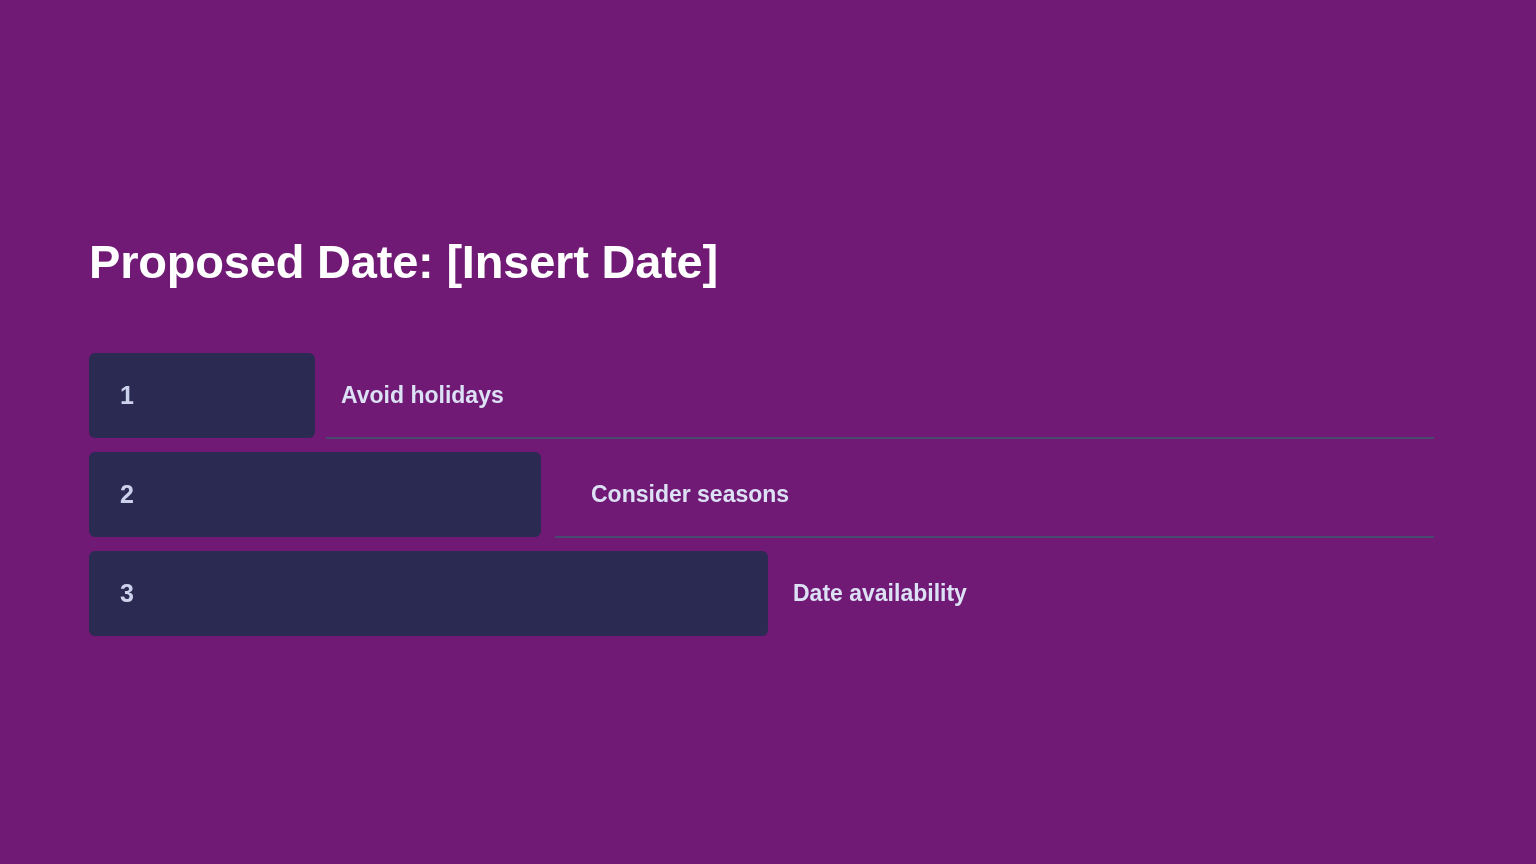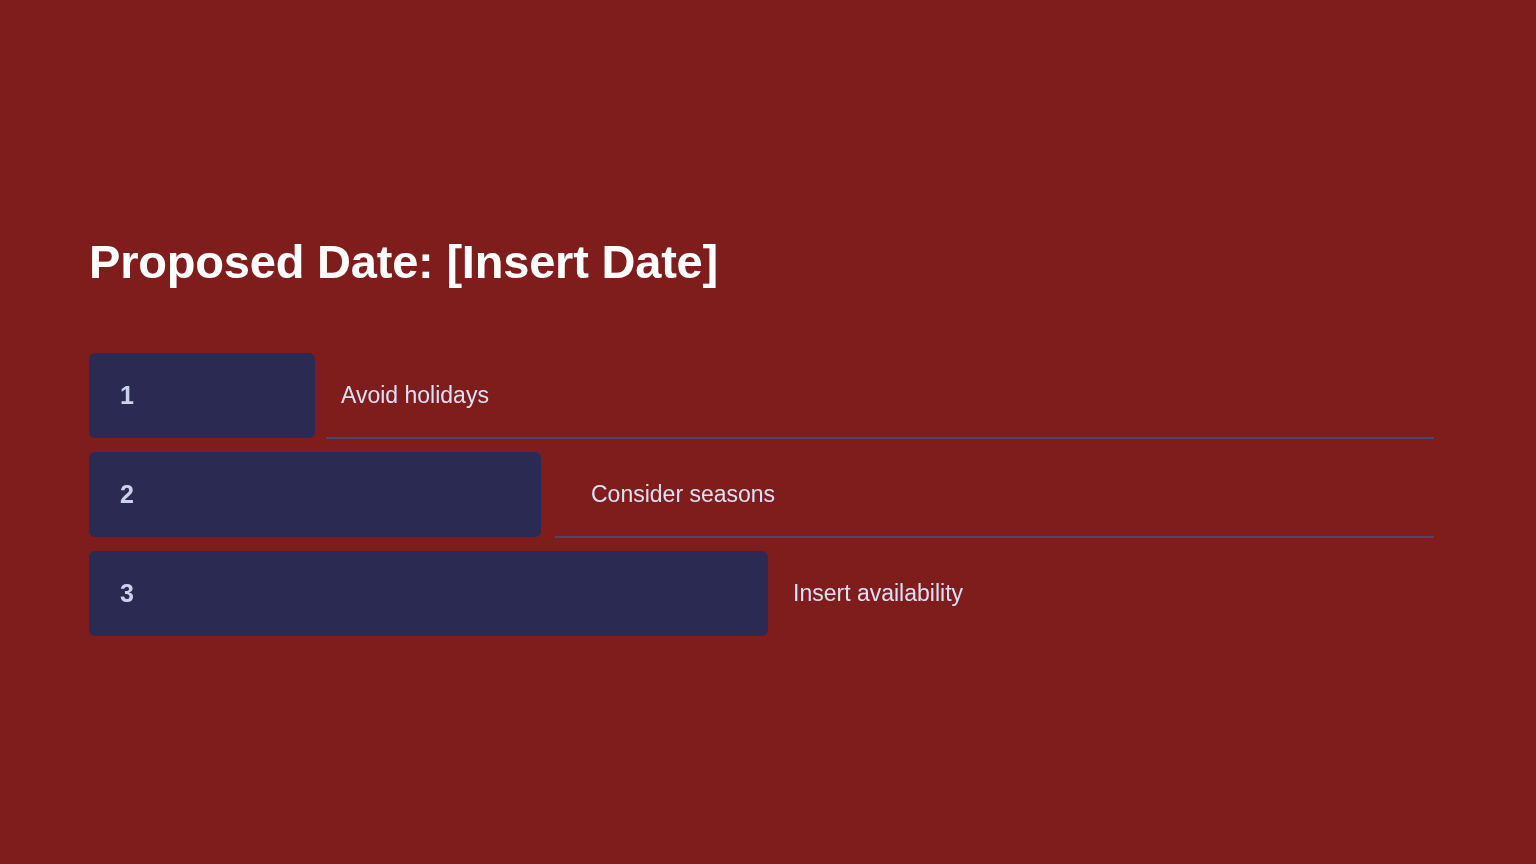--- a/index.html
+++ b/index.html
@@ -11,21 +11,21 @@
     height: 864px;
     background: #0d0c2b;
     font-family: "Liberation Sans", sans-serif;
     overflow: hidden;
     position: relative;
   }
 
   .slide {
     position: absolute;
     inset: 0;
-    background: #7f1d1d;
+    background: #701a75;
   }
 
   .slide-title {
     position: absolute;
     left: 89px;
     top: 229px;
     font-size: 47px;
     line-height: 66px;
     font-weight: bold;
     color: #ffffff;
@@ -77,21 +77,21 @@
     line-height: 1;
   }
 
   .step-label {
     position: absolute;
     top: 0;
     height: 85px;
     display: flex;
     align-items: center;
     font-size: 23px;
-    font-weight: normal;
+    font-weight: bold;
     color: #dde1f5;
     white-space: nowrap;
   }
 
   .r1 .step-label { left: 252px; }
   .r2 .step-label { left: 502px; }
   .r3 .step-label { left: 704px; }
 
   .step-divider {
     position: absolute;
@@ -122,17 +122,17 @@
     <div class="step-row r2">
       <div class="step-box"></div>
       <div class="step-number">2</div>
       <div class="step-label">Consider seasons</div>
       <div class="step-divider"></div>
     </div>
 
     <div class="step-row r3">
       <div class="step-box"></div>
       <div class="step-number">3</div>
-      <div class="step-label">Insert availability</div>
+      <div class="step-label">Date availability</div>
     </div>
 
   </div>
 </div>
 
 </body></html>

